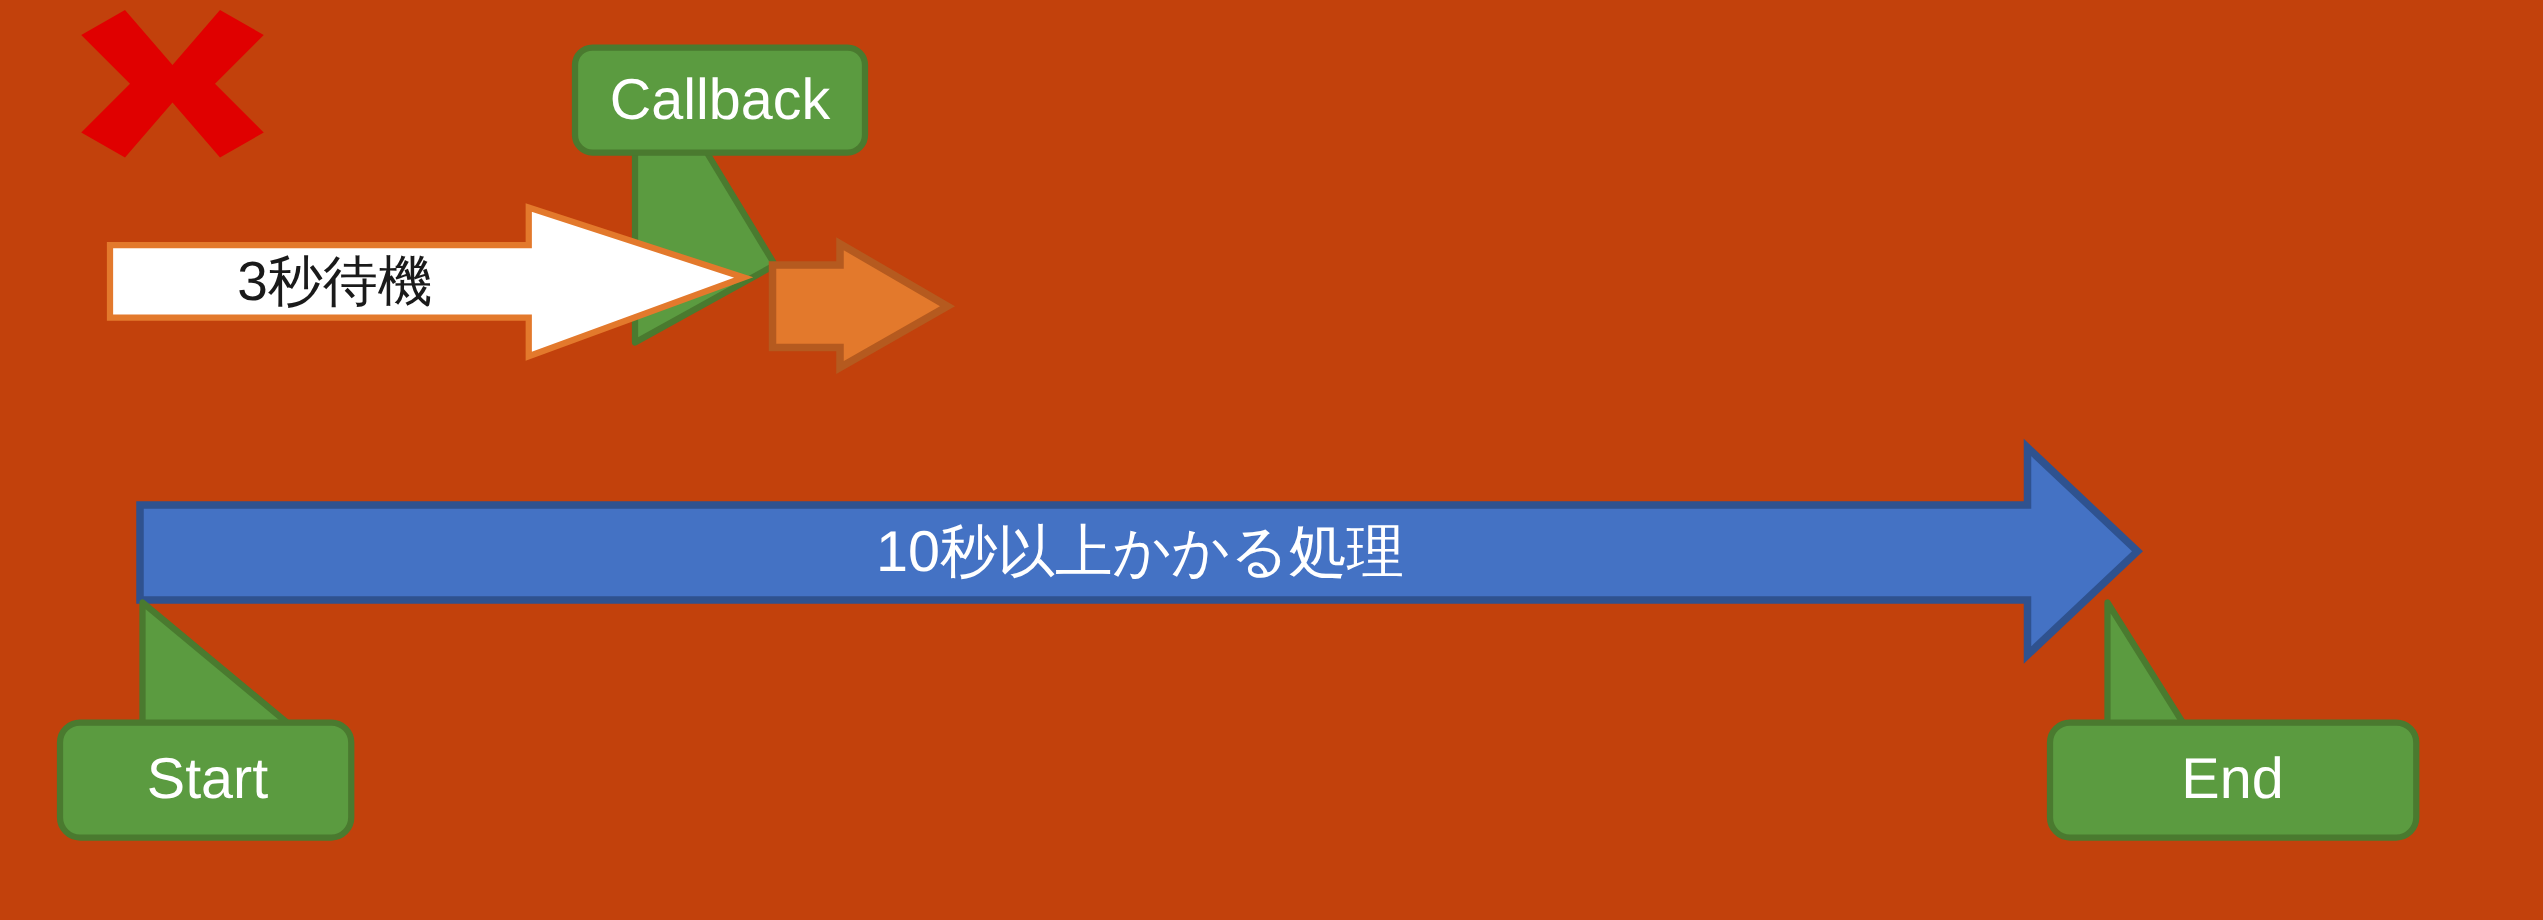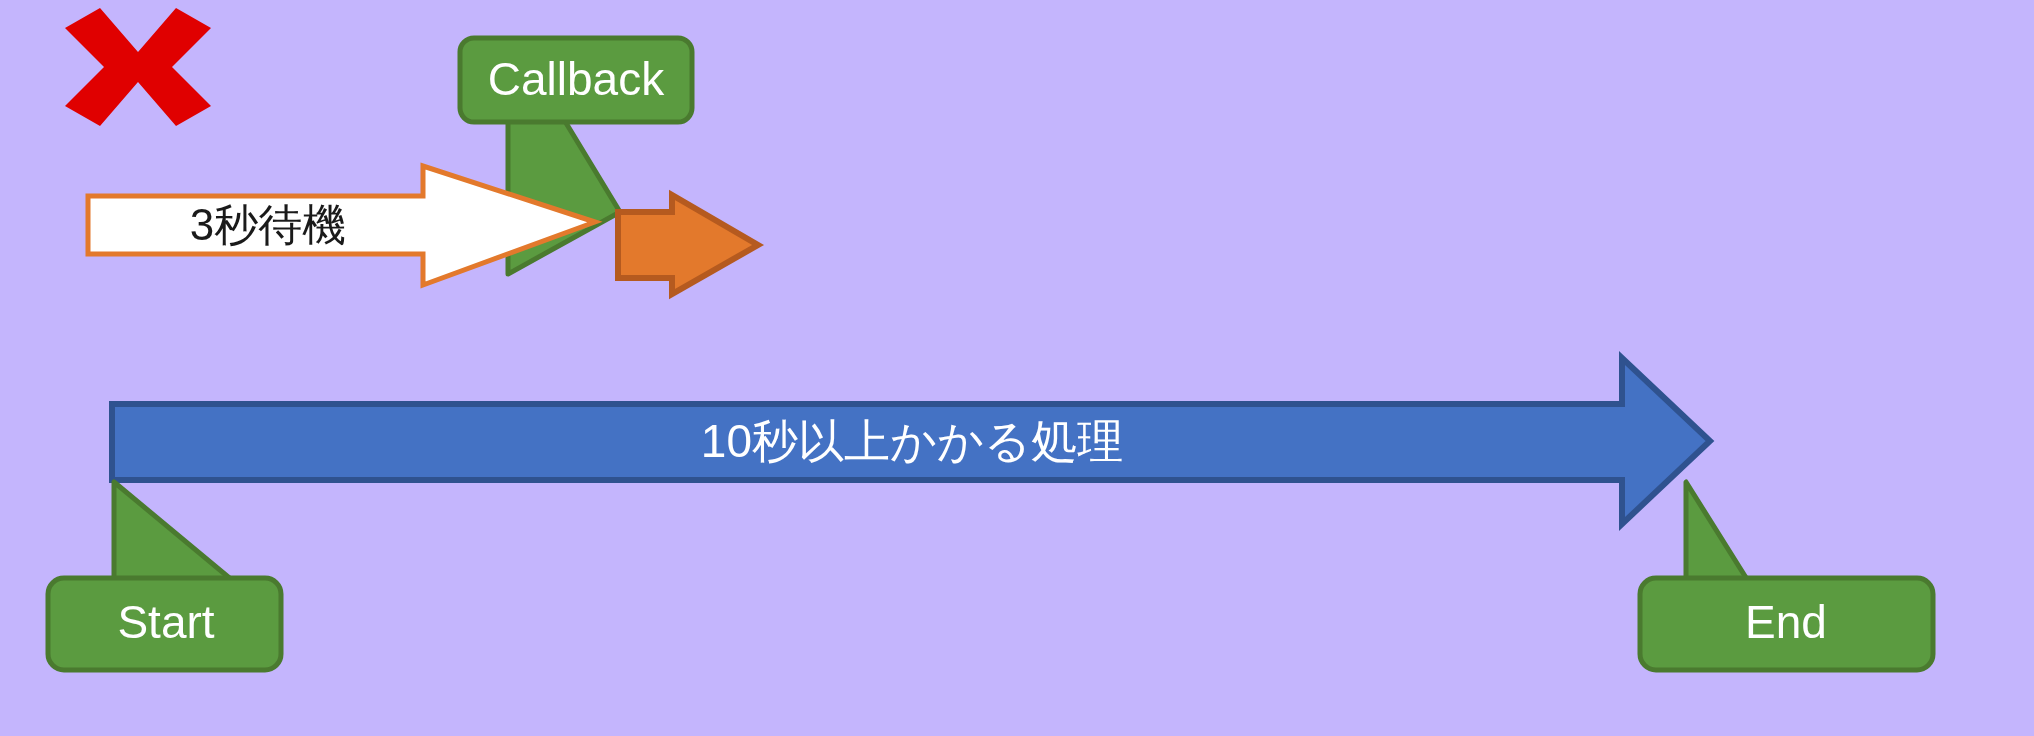--- a/index.html
+++ b/index.html
@@ -7,21 +7,21 @@
     padding: 0;
     background: #ffffff;
   }
   body {
     font-family: "Liberation Sans", "DejaVu Sans", sans-serif;
   }
   #canvas {
     position: relative;
     width: 2034px;
     height: 736px;
-    background: #c4b5fd;
+    background: #c2410c;
     overflow: hidden;
   }
   #diagram-svg {
     position: absolute;
     left: 0;
     top: 0;
     width: 2034px;
     height: 736px;
   }
   .shape-label {

